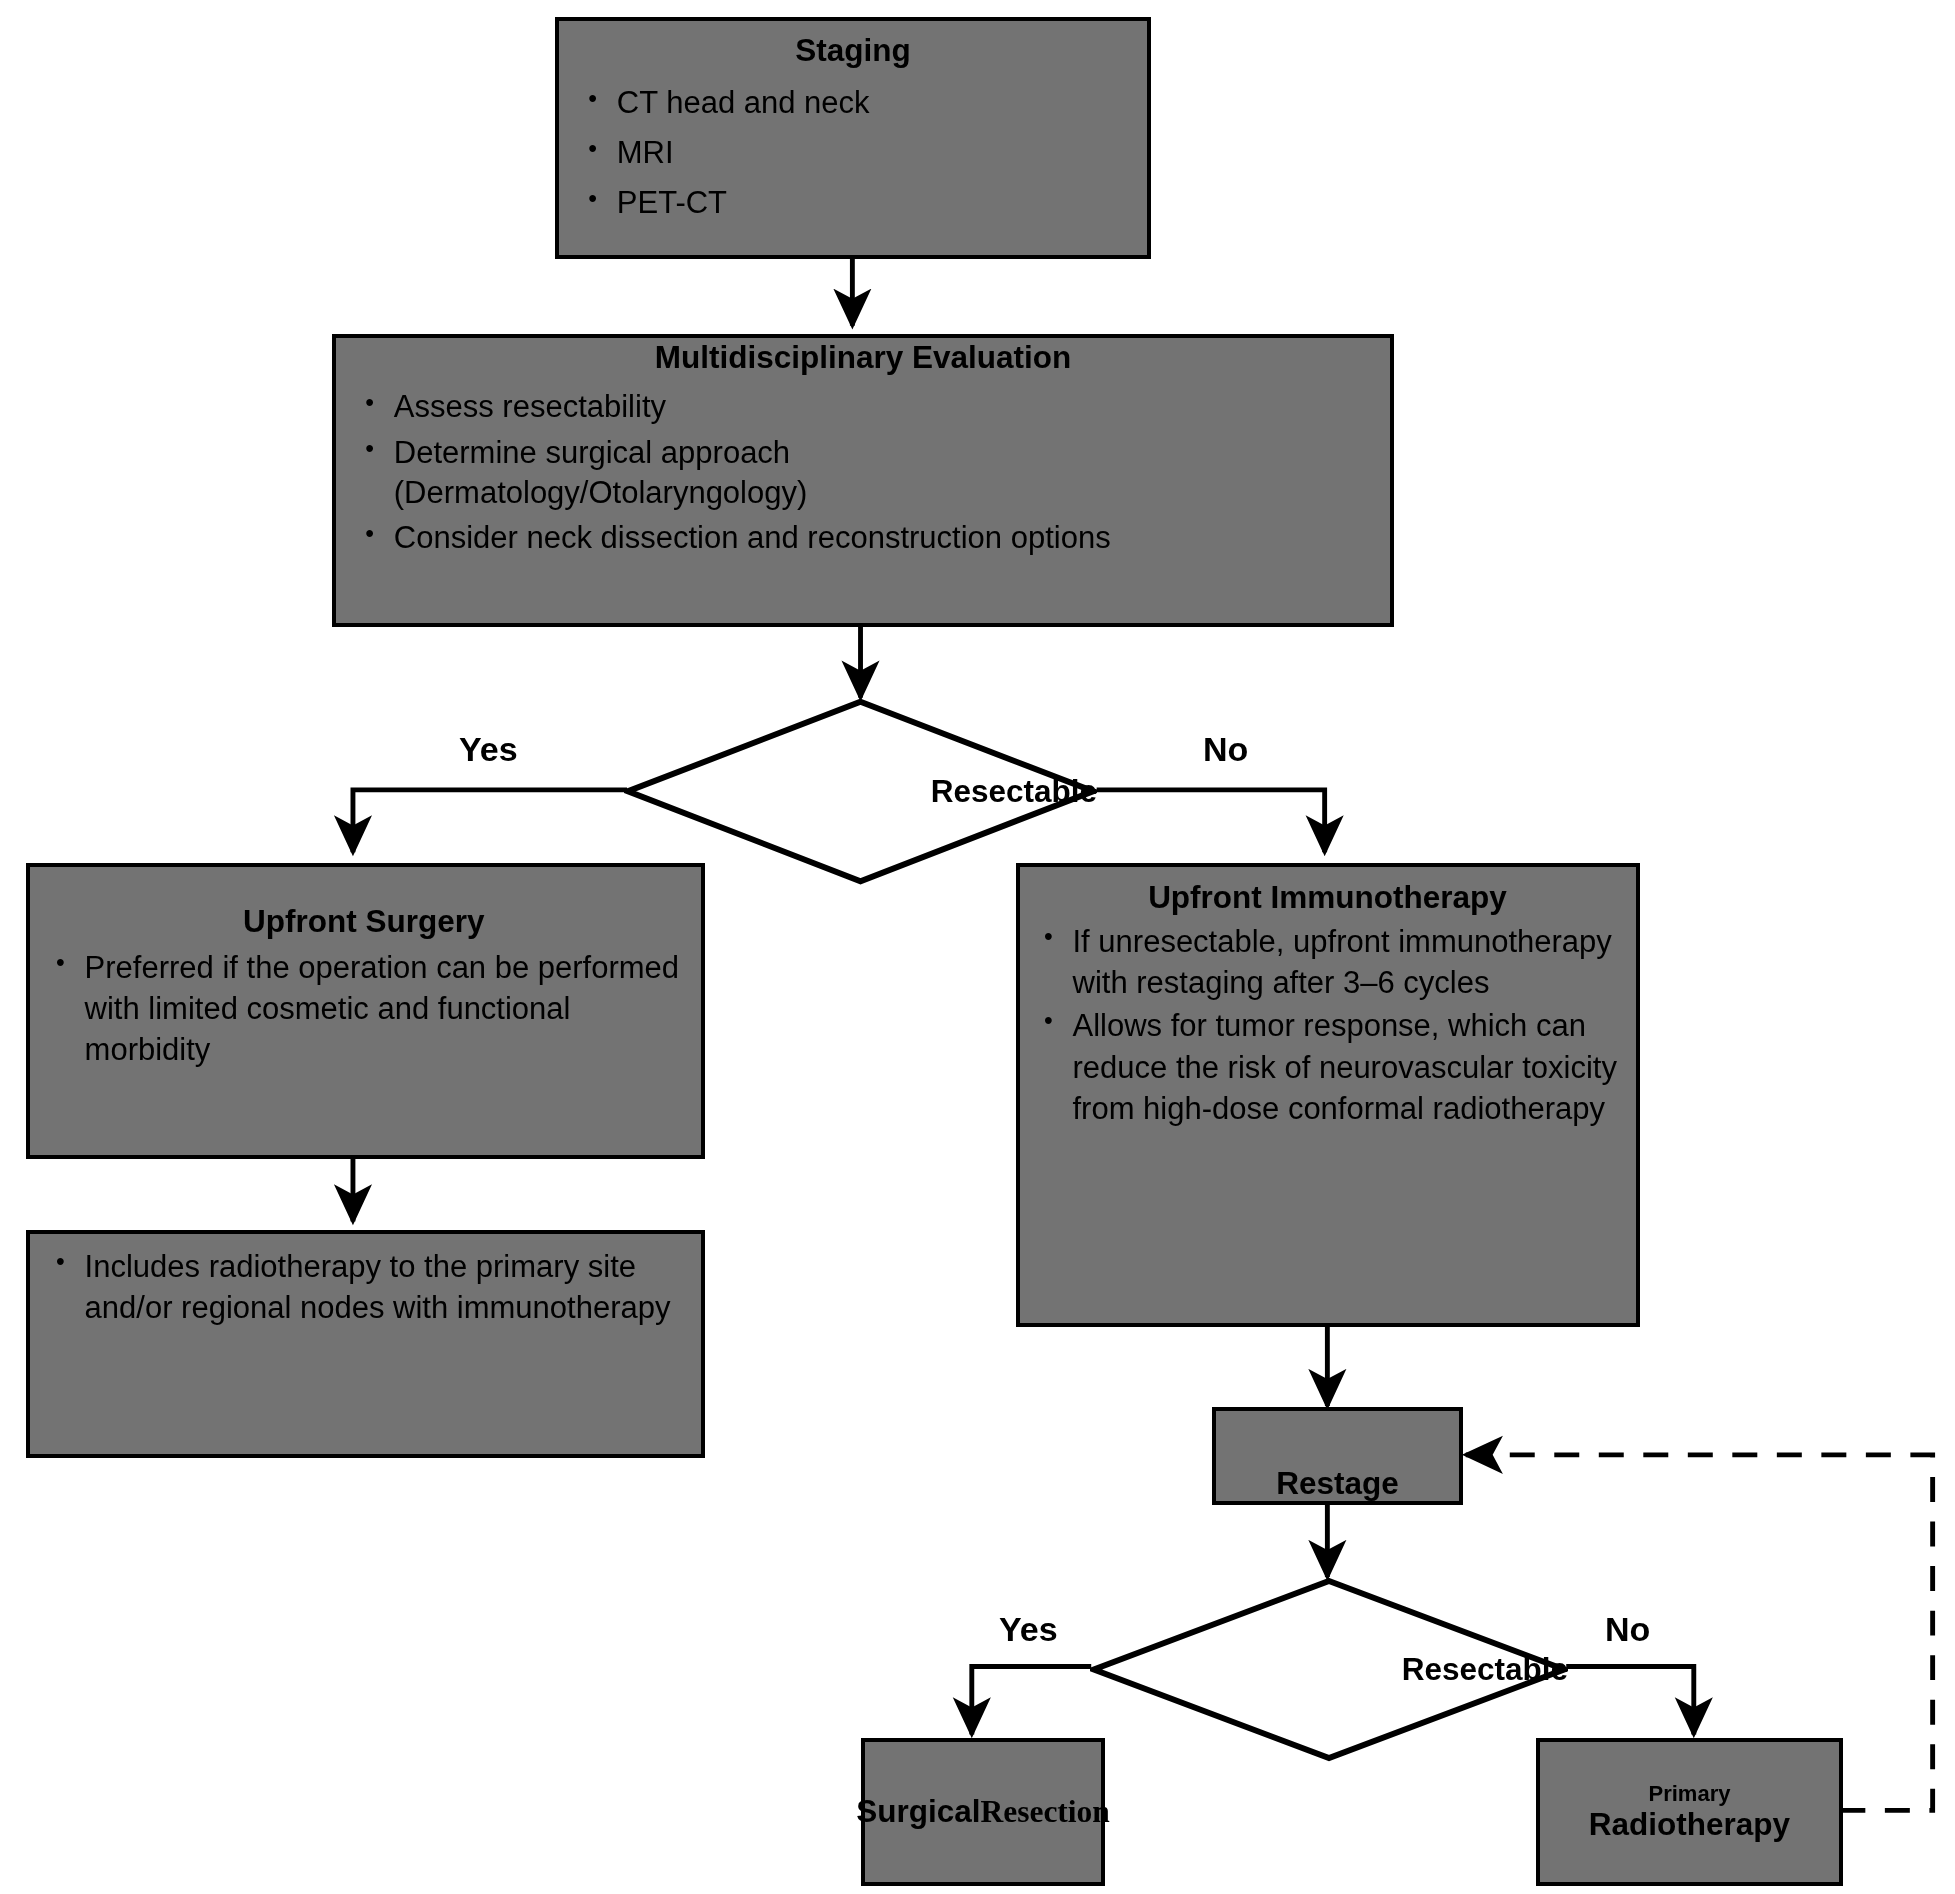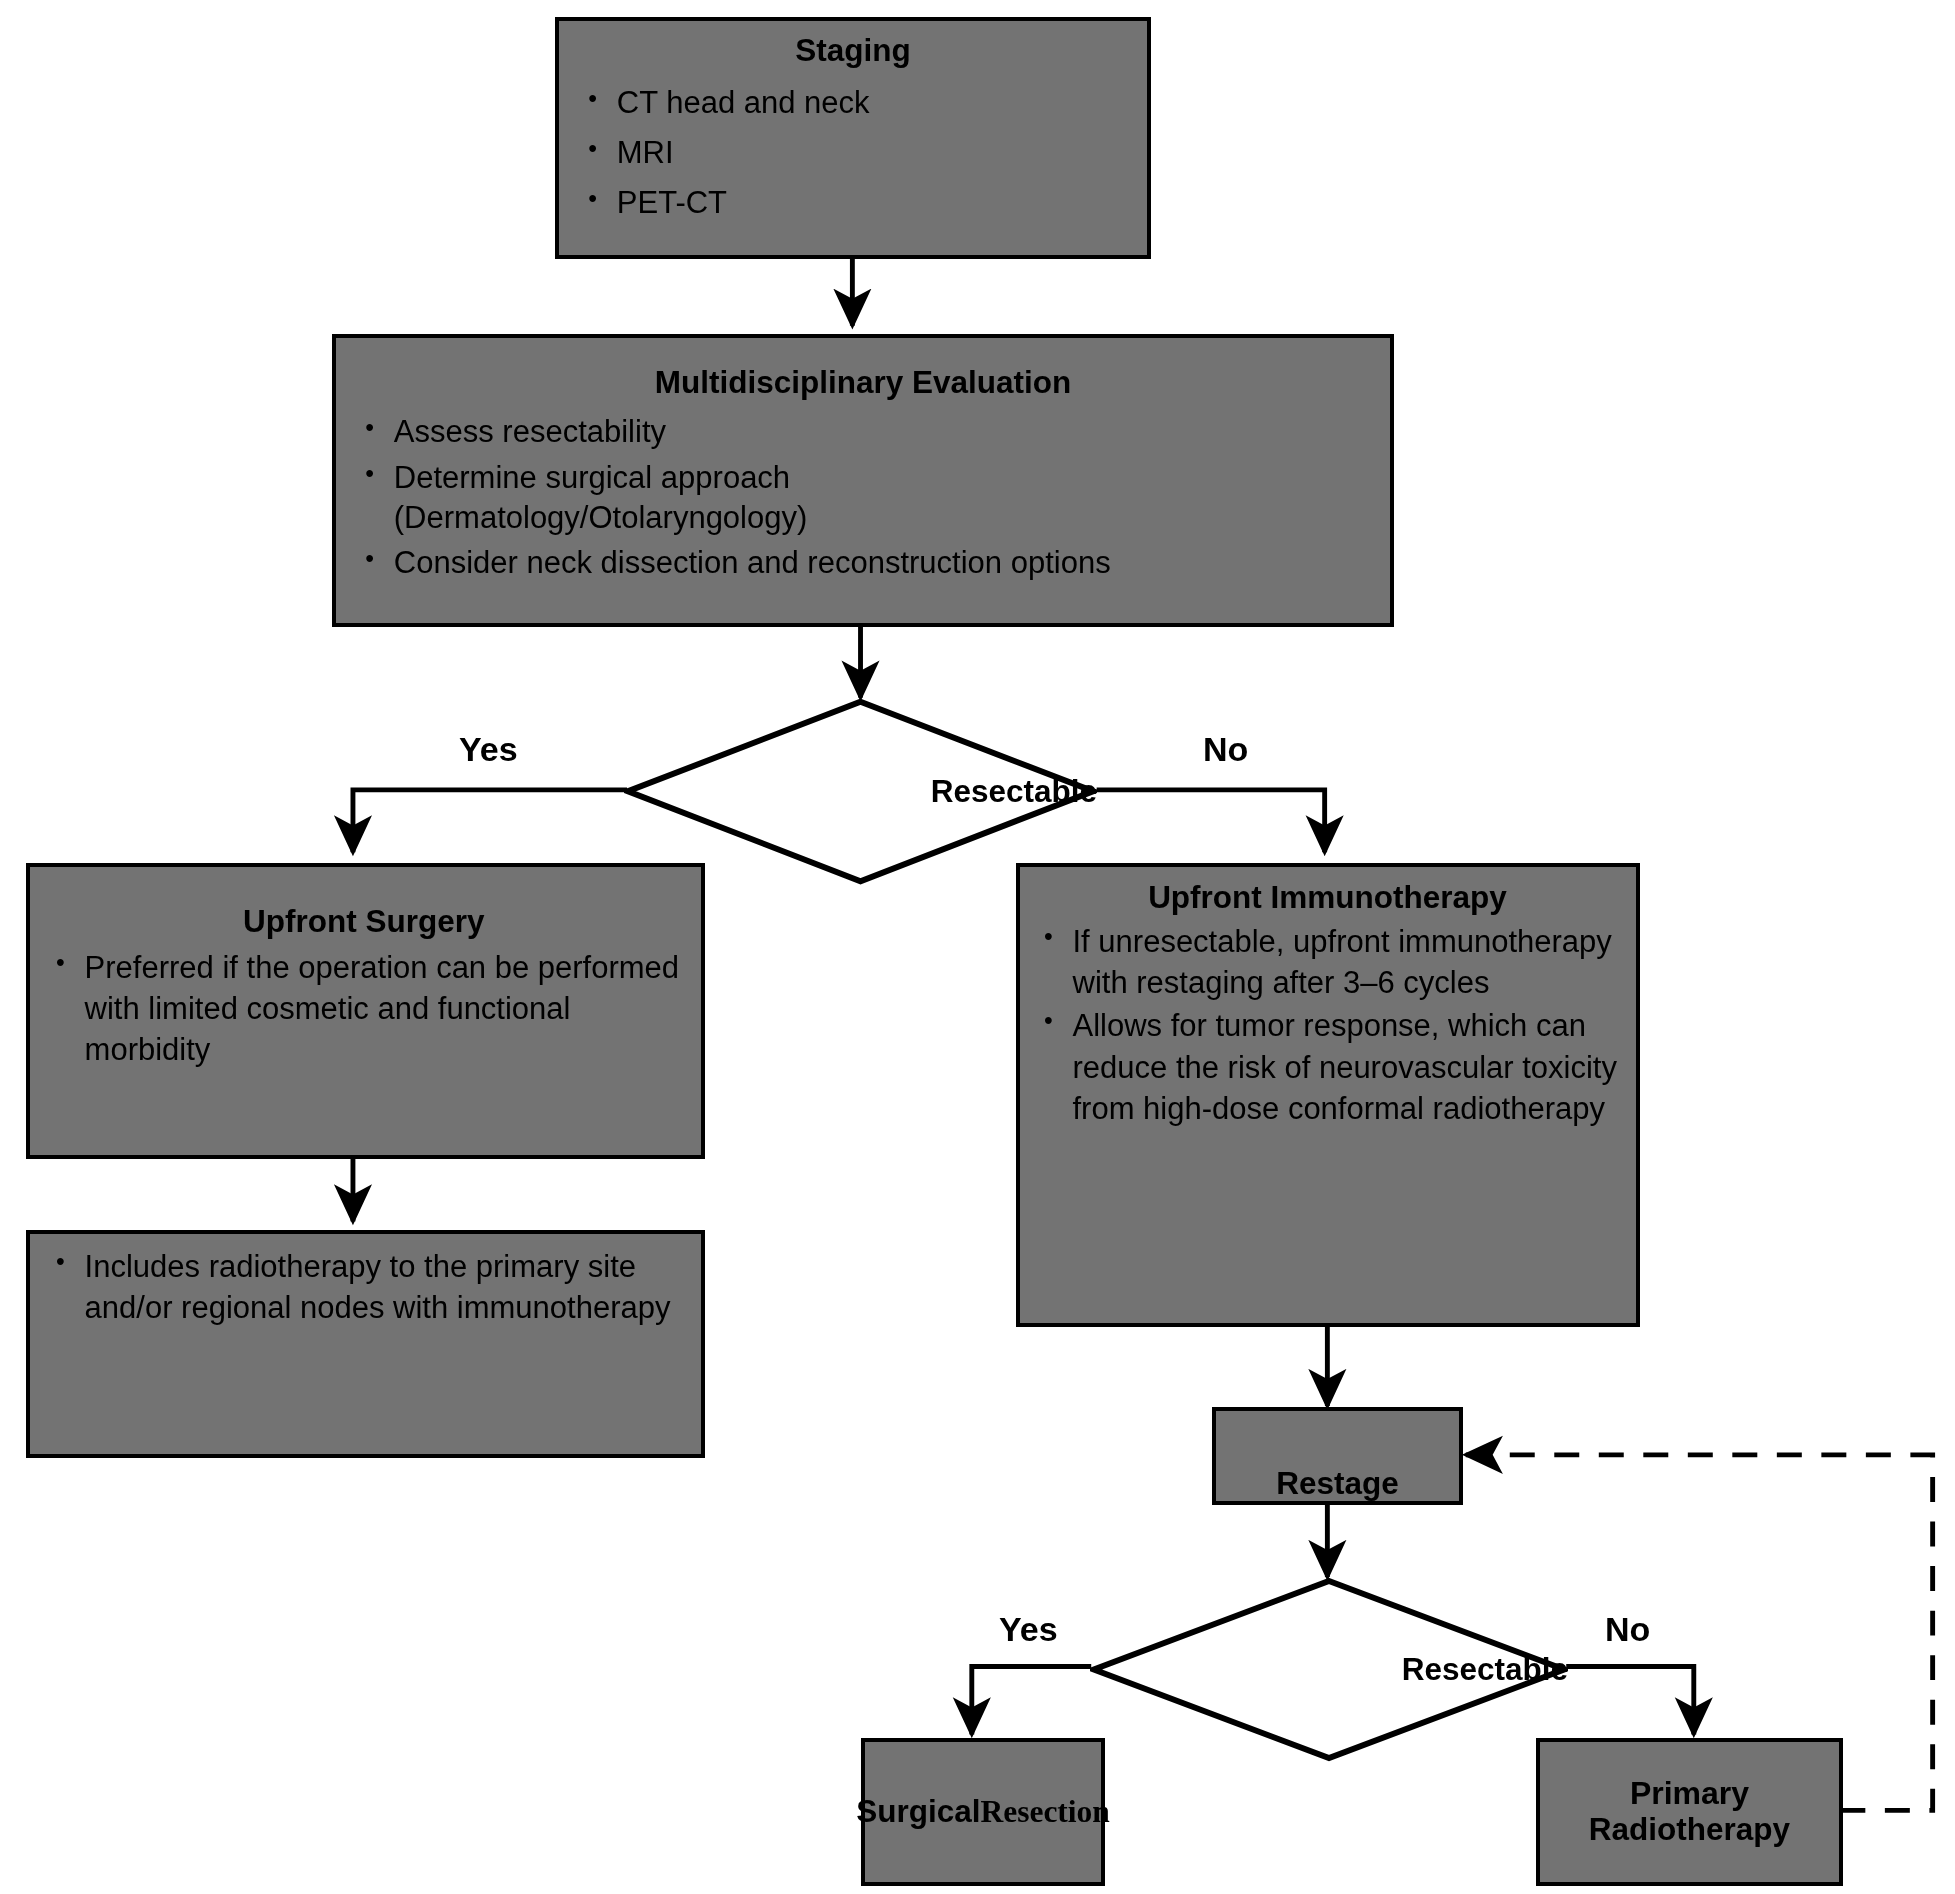--- a/index.html
+++ b/index.html
@@ -97,21 +97,21 @@
 
   <div class="node" style="left:555px; top:17.4px; width:596px; height:242px; padding:12px 14px 0 14px;">
     <div class="title" style="font-size:31.5px; margin-bottom:14px;">Staging</div>
     <ul style="font-size:31px; padding-left:9.8px;">
       <li><span class="bullet">•</span><span>CT head and neck</span></li>
       <li style="margin-top:9.8px;"><span class="bullet">•</span><span>MRI</span></li>
       <li style="margin-top:9.8px;"><span class="bullet">•</span><span>PET-CT</span></li>
     </ul>
   </div>
 
-  <div class="node" style="left:332px; top:334px; width:1062px; height:293px; padding:27px 14px 0 14px;">
+  <div class="node" style="left:332px; top:334px; width:1062px; height:293px; padding:2px 14px 0 14px;">
     <div class="title" style="font-size:31.5px; margin-bottom:12px;">Multidisciplinary Evaluation</div>
     <ul style="font-size:31px; padding-left:9.8px;">
       <li><span class="bullet">•</span><span>Assess resectability</span></li>
       <li style="margin-top:5.4px; width:576px;"><span class="bullet">•</span><span>Determine surgical approach (Dermatology/Otolaryngology)</span></li>
       <li style="margin-top:4.3px;"><span class="bullet">•</span><span>Consider neck dissection and reconstruction options</span></li>
     </ul>
   </div>
 
   <div class="diamond-wrap" style="left:624px; top:698px; width:473px; height:187px;">
     <svg width="473" height="187" viewBox="0 0 872 345">
@@ -155,18 +155,18 @@
   </div>
   <div class="edge-label" style="left:999px; top:1610px; font-size:34px;">Yes</div>
   <div class="edge-label" style="left:1605px; top:1610px; font-size:34px;">No</div>
 
   <div class="node" style="left:861px; top:1738px; width:244px; height:148px; display:flex; flex-direction:row; align-items:center; justify-content:center;">
     <div class="title" style="font-size:31.5px;">Surgical</div>
     <div class="title" style="font-size:31.5px;font-family:Liberation Serif, serif;">Resection</div>
   </div>
 
   <div class="node" style="left:1536px; top:1738px; width:307px; height:148px; display:flex; flex-direction:column; align-items:center; justify-content:center;">
-    <div class="title" style="font-size:32px;text-align:right;">Primary</div>
+    <div class="title" style="font-size:22px;text-align:right;">Primary</div>
     <div class="title" style="font-size:31.5px;">Radiotherapy</div>
   </div>
 
 </div>
 
 
 </body></html>

